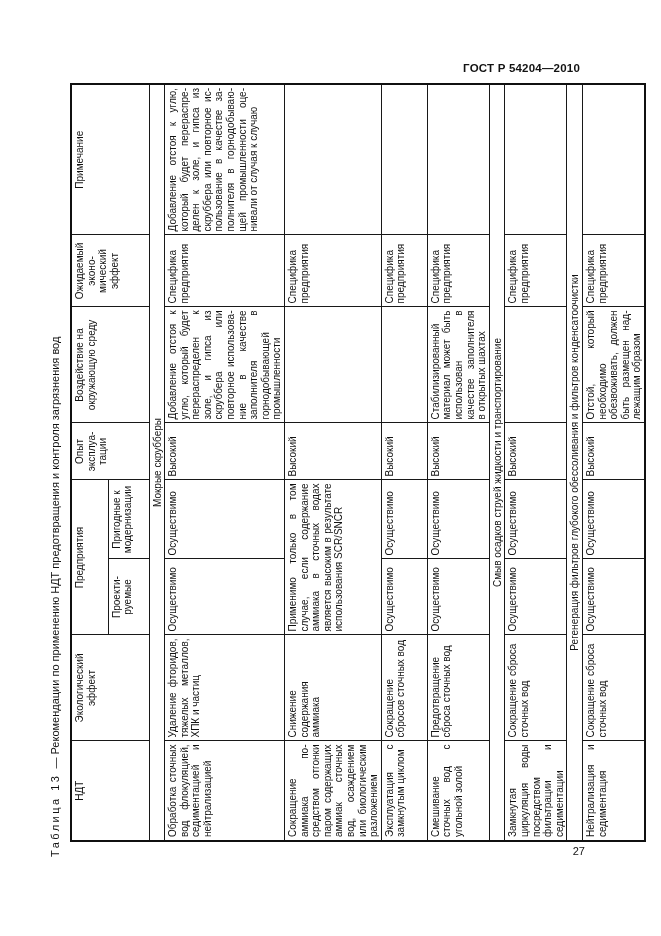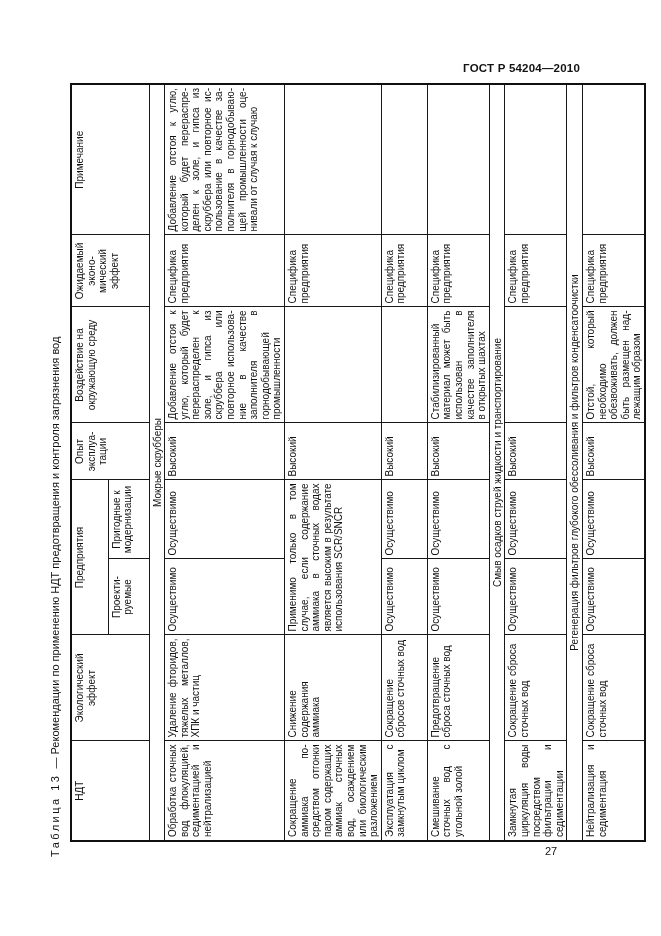--- a/index.html
+++ b/index.html
@@ -29,21 +29,21 @@
   }
   table.tbl td {
     border:1px solid #181818; padding:2px 3px 1px 3px;
     font-size:10px; line-height:11.6px; vertical-align:top;
     overflow:hidden; word-wrap:break-word; hyphens:manual;
   }
   td.h  { text-align:center; vertical-align:middle; padding:1px 2px; }
   td.p  { text-align:justify; }
   td.s  { text-align:left; }
   td.sec{ text-align:center; vertical-align:middle; padding:0 2px; line-height:12px; }
-  .page-num { position:absolute; left:545px; top:845px; width:40px; text-align:left; font-size:11px; }
+  .page-num { position:absolute; left:545px; top:845px; width:40px; text-align:right; font-size:11px; }
 </style>
 </head>
 <body>
 
 <div class="page">
 
   <div class="gost-header">ГОСТ Р 54204—2010</div>
 
   <div class="title-rot">
     <div class="inner">

